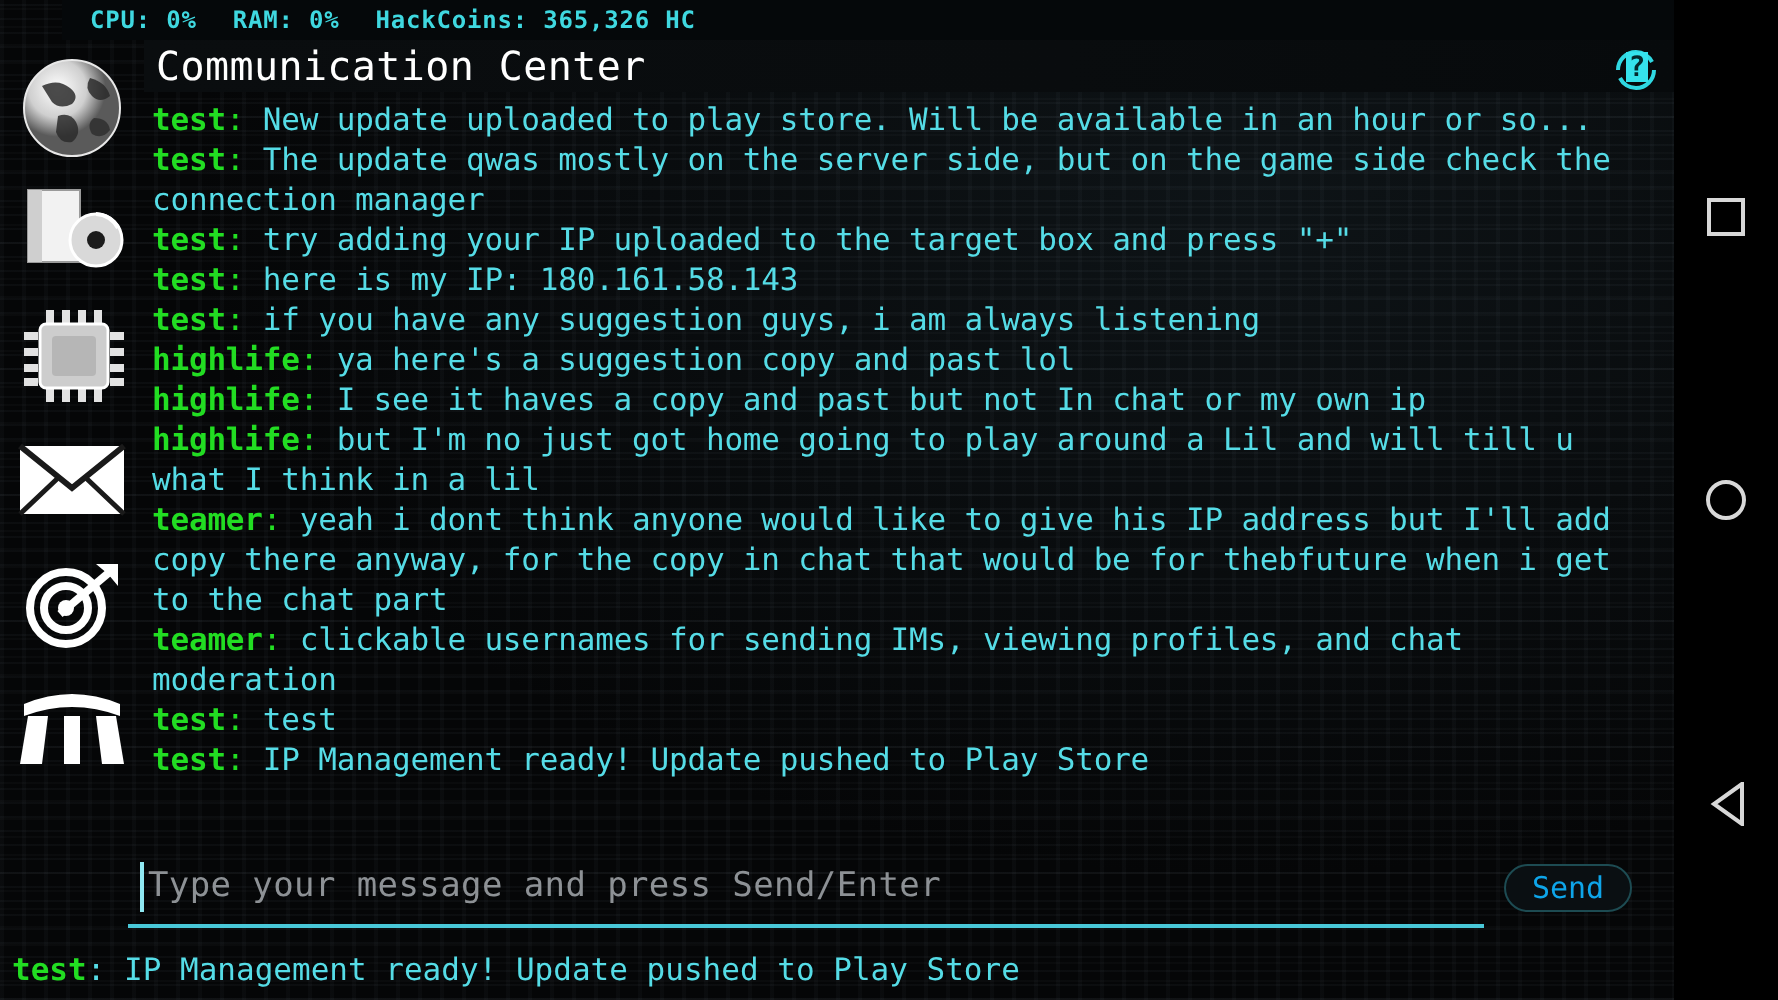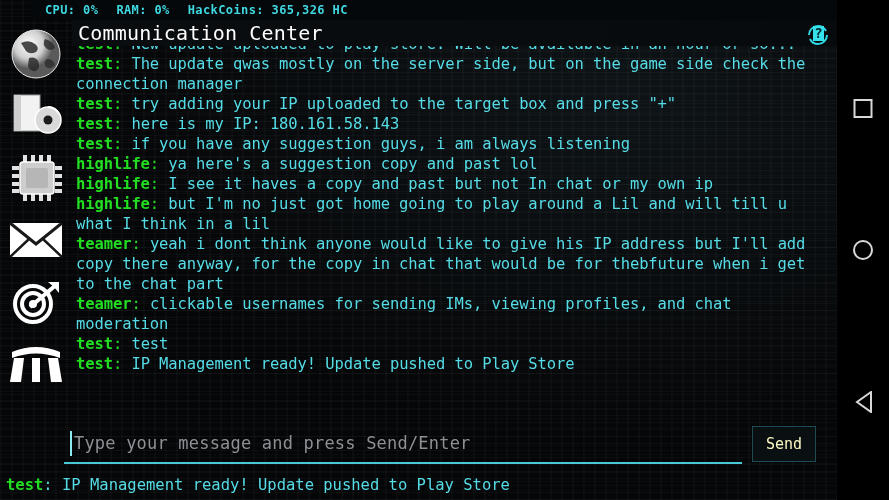--- a/index.html
+++ b/index.html
@@ -84,21 +84,21 @@
   }
   .help-btn{
     position:absolute; top:19px; right:56px;
     width:30px; height:30px; z-index:25; cursor:pointer;
     display:flex; align-items:center; justify-content:center;
   }
   .help-btn svg{ display:block; }
 
   
   .chat{
-    position:absolute; left:72px; top:28px; width:766px; height:392px;
+    position:absolute; left:72px; top:44px; width:766px; height:392px;
     padding:6px 14px 0 4px;
     overflow:hidden;
     z-index:10;
   }
   .msg{
     font-size:15.5px;
     line-height:20px;
     color:#55dce6;
     word-wrap:break-word;
     white-space:pre-wrap;
@@ -124,25 +124,25 @@
     position:absolute; left:6px; top:7px;
     width:2px; height:25px; background:#8fe8f2;
   }
   .placeholder{
     padding-left:10px;
     color:#8d9195;
     font-size:17px; letter-spacing:.2px;
     white-space:nowrap;
   }
   .send-btn{
-    width:64px; height:36px;
+    width:64px; height:24px;
     background:#0a0f12;
     border:1px solid #1d4b52;
-    border-radius:0;
-    color:#fef9c3;
+    border-radius:14px;
+    color:#0ea5e9;
     font-size:15px;
     display:flex; align-items:center; justify-content:center;
     cursor:pointer;
   }
 
   
   .bottombar{
     position:absolute; left:0; bottom:0; width:838px; height:30px;
     z-index:18;
     display:flex; align-items:center;

